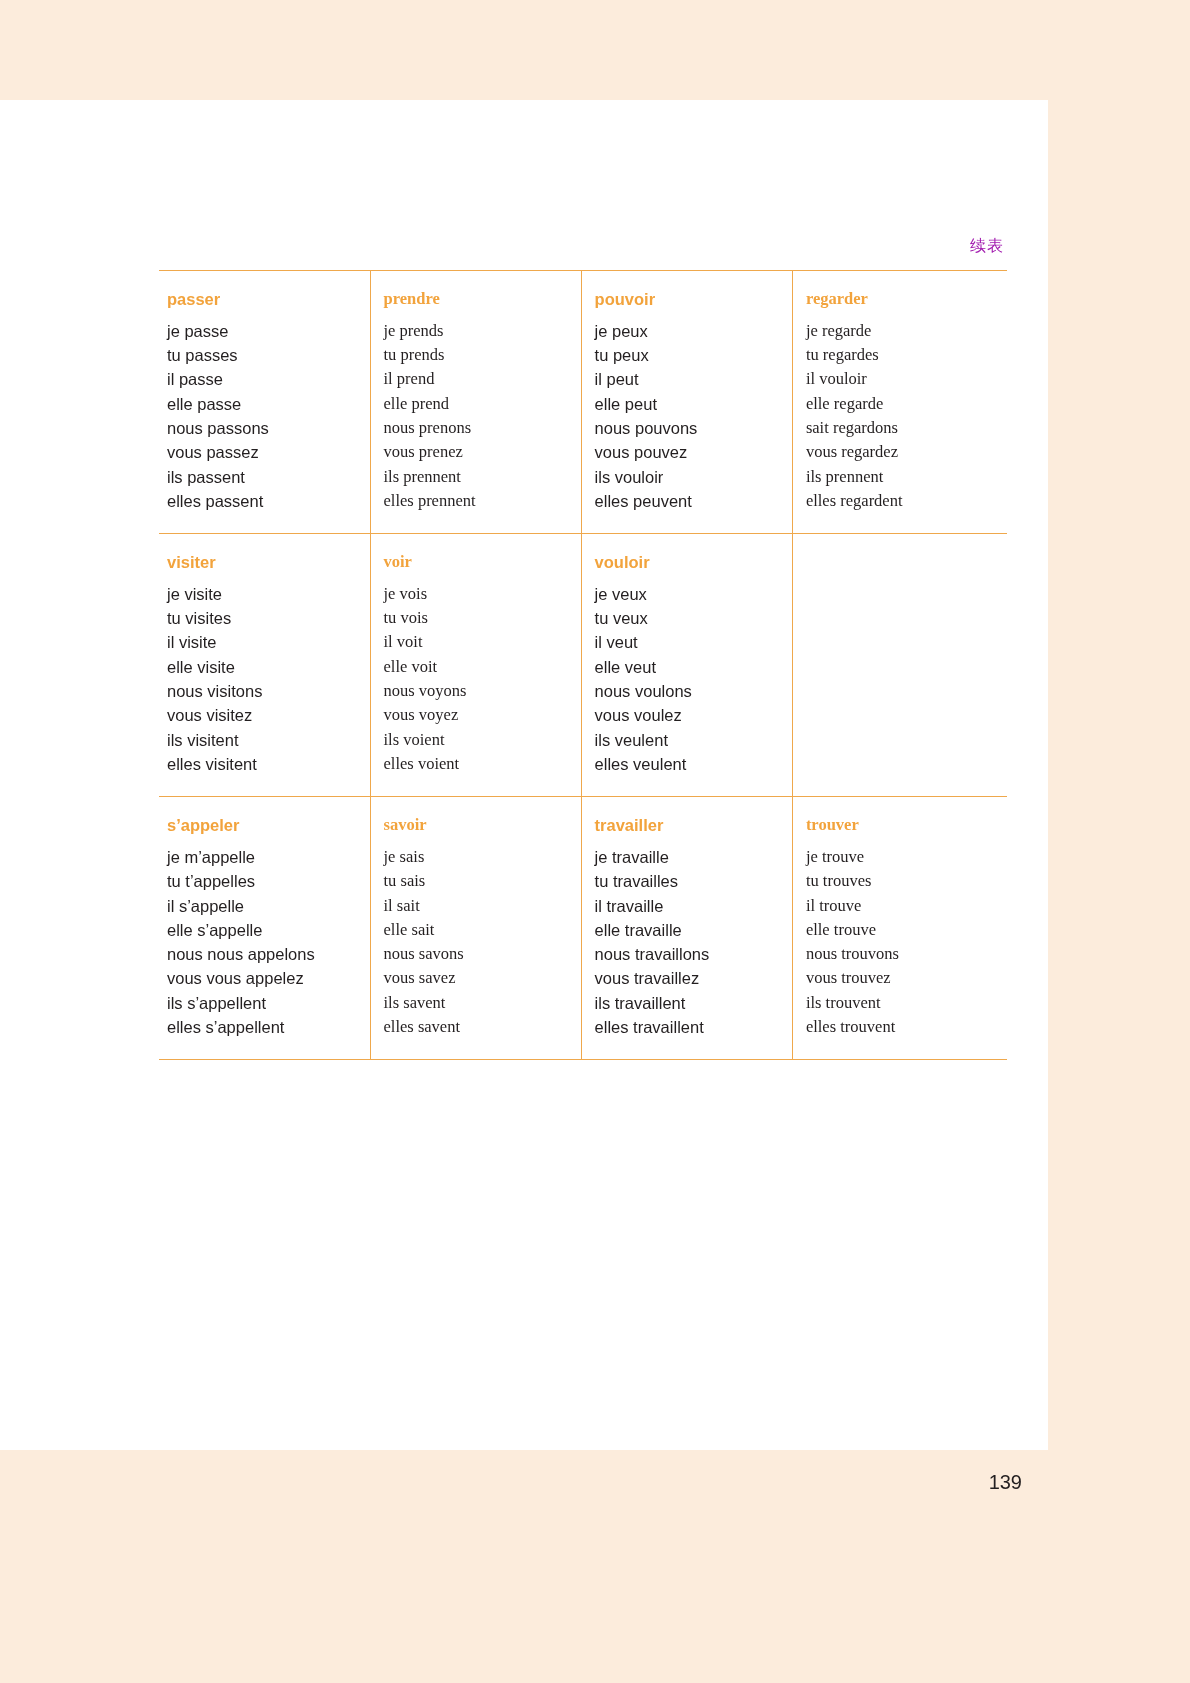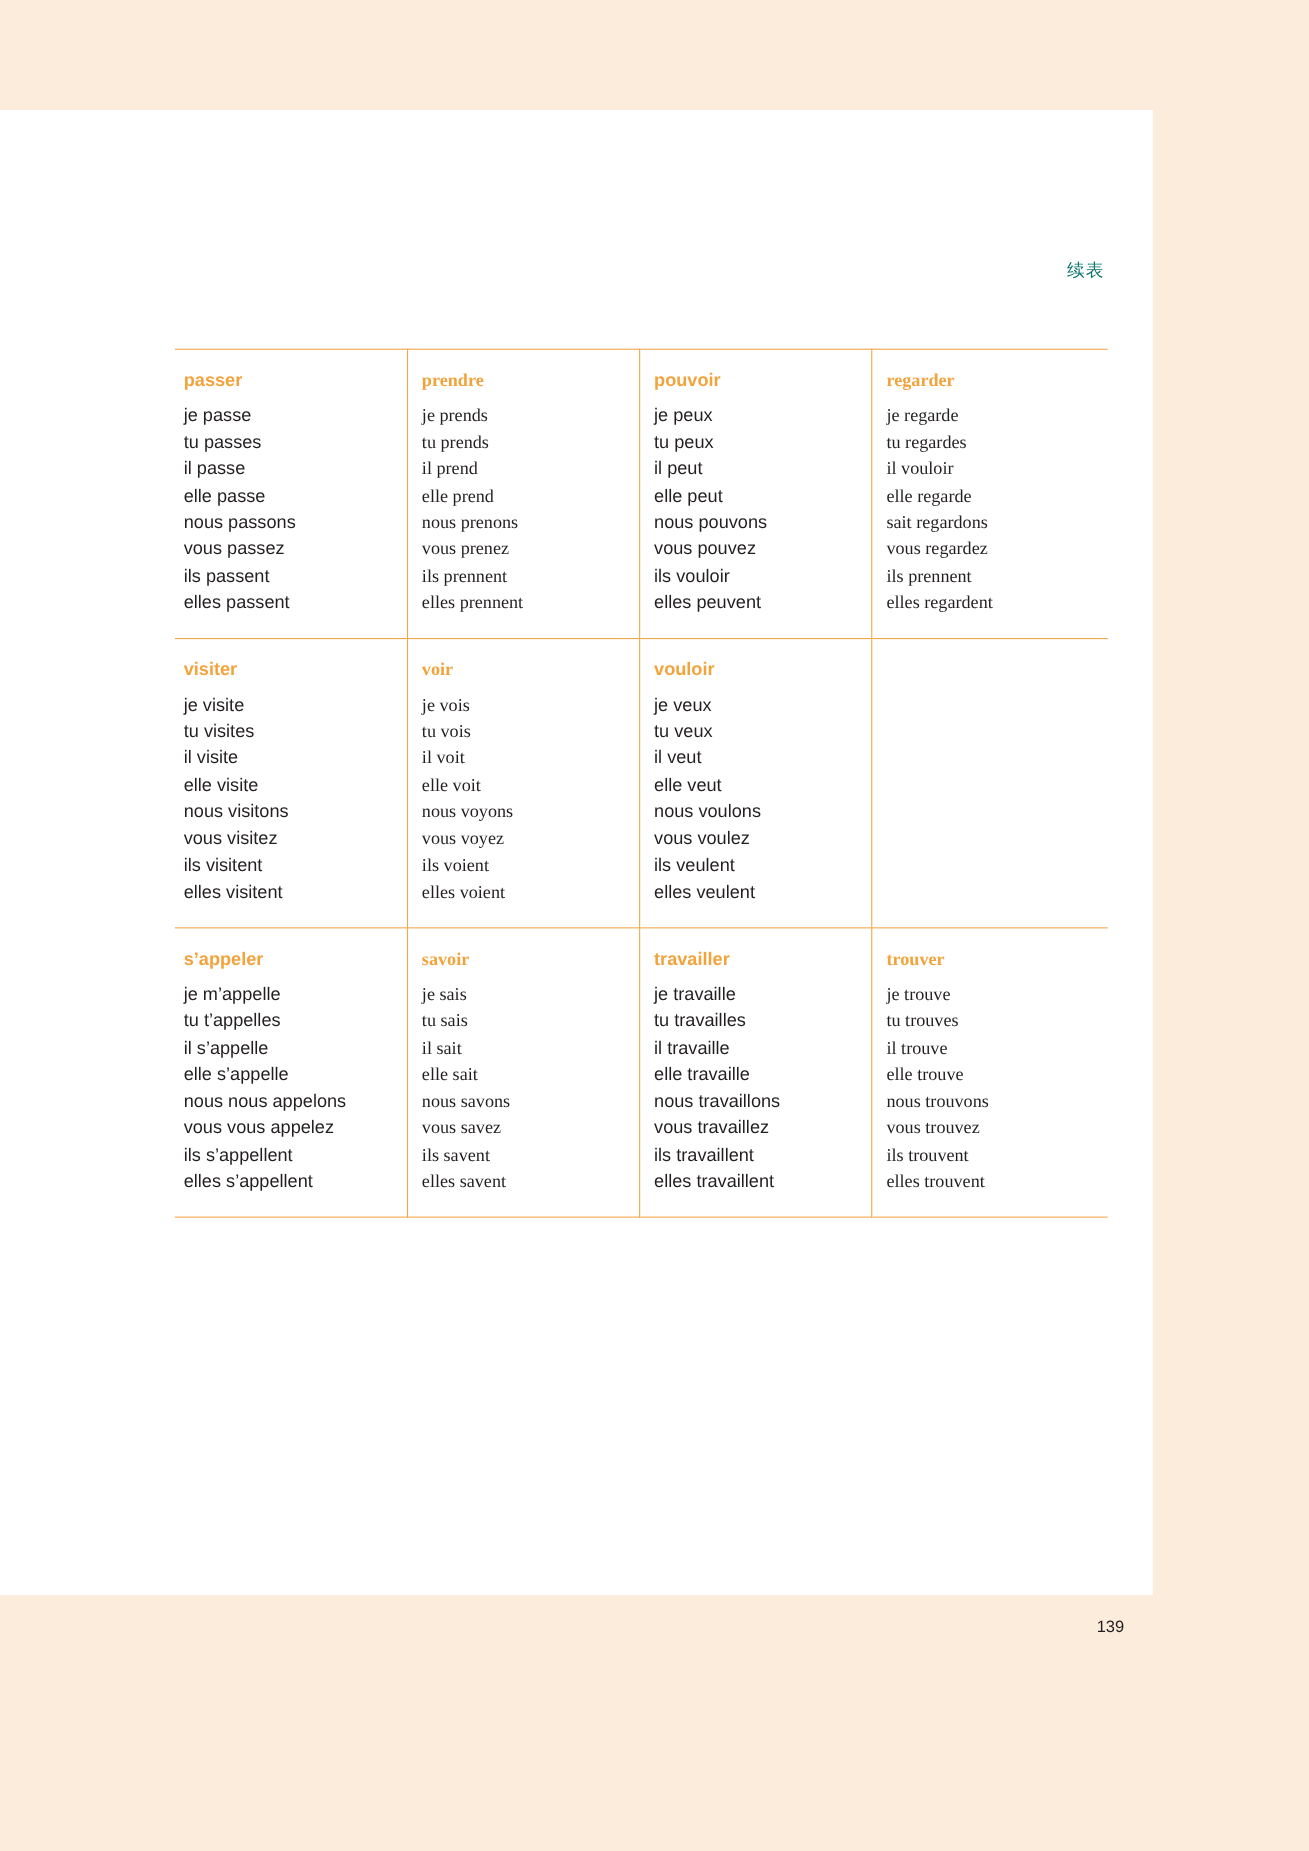--- a/index.html
+++ b/index.html
@@ -20,30 +20,29 @@
     top: 100px;
     width: 1048px;
     height: 1350px;
     background: #ffffff;
   }
   .continued-label {
     position: absolute;
     right: 186px;
     top: 236px;
     font-size: 16px;
-    color: #0f766e;
+    color: #a21caf;
     letter-spacing: 1px;
   }
   .verb-table {
     position: absolute;
     left: 159px;
     top: 270px;
     width: 848px;
     border-collapse: collapse;
-    margin-top: 47px;
   }
   .verb-table td {
     vertical-align: top;
     padding: 16px 0 20px 0;
     border-right: 1px solid #efa84c;
     border-bottom: 1px solid #efa84c;
   }
   .verb-table tr:first-child td {
     border-top: 1.6px solid #efa84c;
   }
@@ -78,21 +77,21 @@
   .col-4 .cell-inner {
     padding-left: 13px;
   }
   .empty-cell {
     min-height: 10px;
   }
   .page-number {
     position: absolute;
     right: 168px;
     top: 1471px;
-    font-size: 15px;
+    font-size: 20px;
     color: #231f20;
   }
 </style>
 </head>
 <body>
 
 <div class="page-sheet"></div>
 
 <div class="continued-label">续表</div>
 

